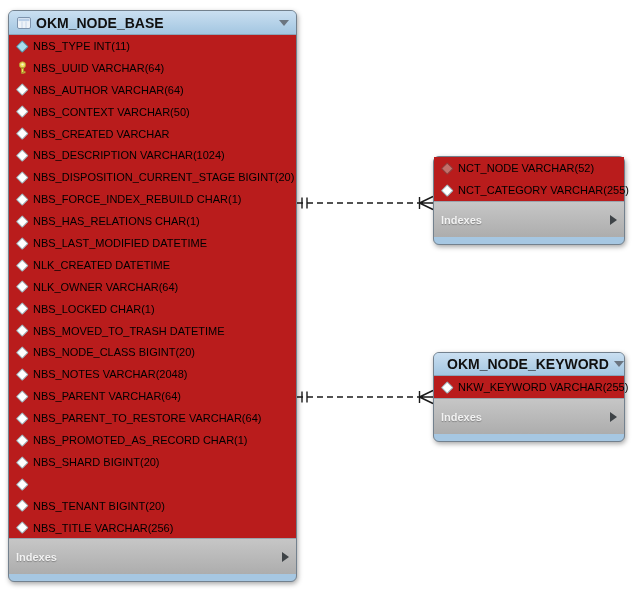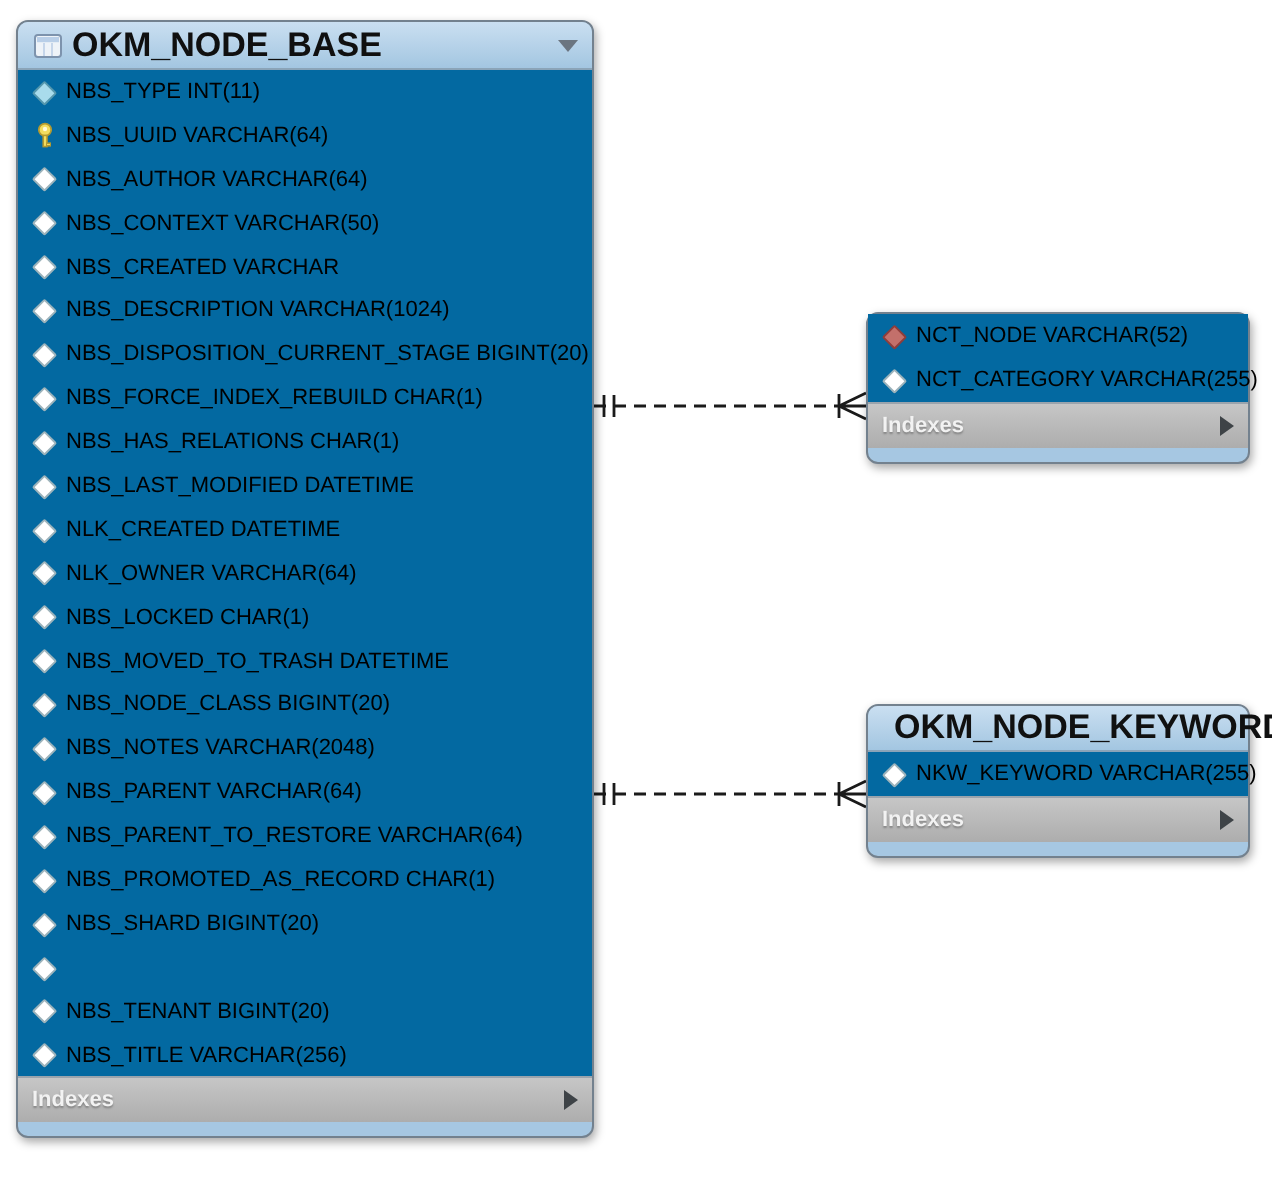--- a/index.html
+++ b/index.html
@@ -15,39 +15,39 @@
     box-shadow:1px 2px 5px rgba(0,0,0,0.35);
     padding-bottom:7px;
   }
   .tbl-header{
     height:23px;display:flex;align-items:center;gap:5px;padding:0 7px 0 8px;
     background:linear-gradient(#cadff1,#a3c6e1);
     border-bottom:1px solid #8ba4b8;
     border-radius:5px 5px 0 0;
   }
   .tbl-small .tbl-header{height:22px;}
-  .tbl-title{font-size:17px;font-weight:bold;color:#101010;white-space:nowrap;}
+  .tbl-title{font-size:14px;font-weight:bold;color:#101010;white-space:nowrap;}
   .hdr-arrow{
     margin-left:auto;width:0;height:0;
     border-left:5px solid transparent;border-right:5px solid transparent;
     border-top:6px solid #6b7580;
   }
-  .tbl-body{background:#0369a1;border-bottom:1px solid #9aa4ad;}
+  .tbl-body{background:#b91c1c;border-bottom:1px solid #9aa4ad;}
   .row{
     height:21.9px;display:flex;align-items:center;padding-left:6px;
     font-size:11px;color:#000000;white-space:nowrap;
   }
   .tbl-small .row{height:22px;}
   .icn{width:14px;min-width:14px;height:14px;display:flex;align-items:center;justify-content:center;margin-right:4px;}
   .d{width:6.5px;height:6.5px;transform:rotate(45deg);border:1px solid;border-radius:1px;}
   .d-n{background:#a9dcec;border-color:#5597ad;}
   .d-h{background:#ffffff;border-color:#9db3bb;}
   .d-f{background:#c3706b;border-color:#8e3d3b;}
   .tbl-footer{
-    height:22px;display:flex;align-items:center;padding:0 7px;
+    height:35px;display:flex;align-items:center;padding:0 7px;
     background:linear-gradient(#c6c6c6,#adadad);
     color:#f2f2f2;font-size:11px;font-weight:bold;
     text-shadow:0 1px 1px rgba(90,90,90,0.55);
   }
   .ftr-arrow{
     margin-left:auto;width:0;height:0;
     border-top:5px solid transparent;border-bottom:5px solid transparent;
     border-left:7px solid #3e4347;
   }
   .rel-layer{position:absolute;left:0;top:0;width:636px;height:600px;pointer-events:none;}

